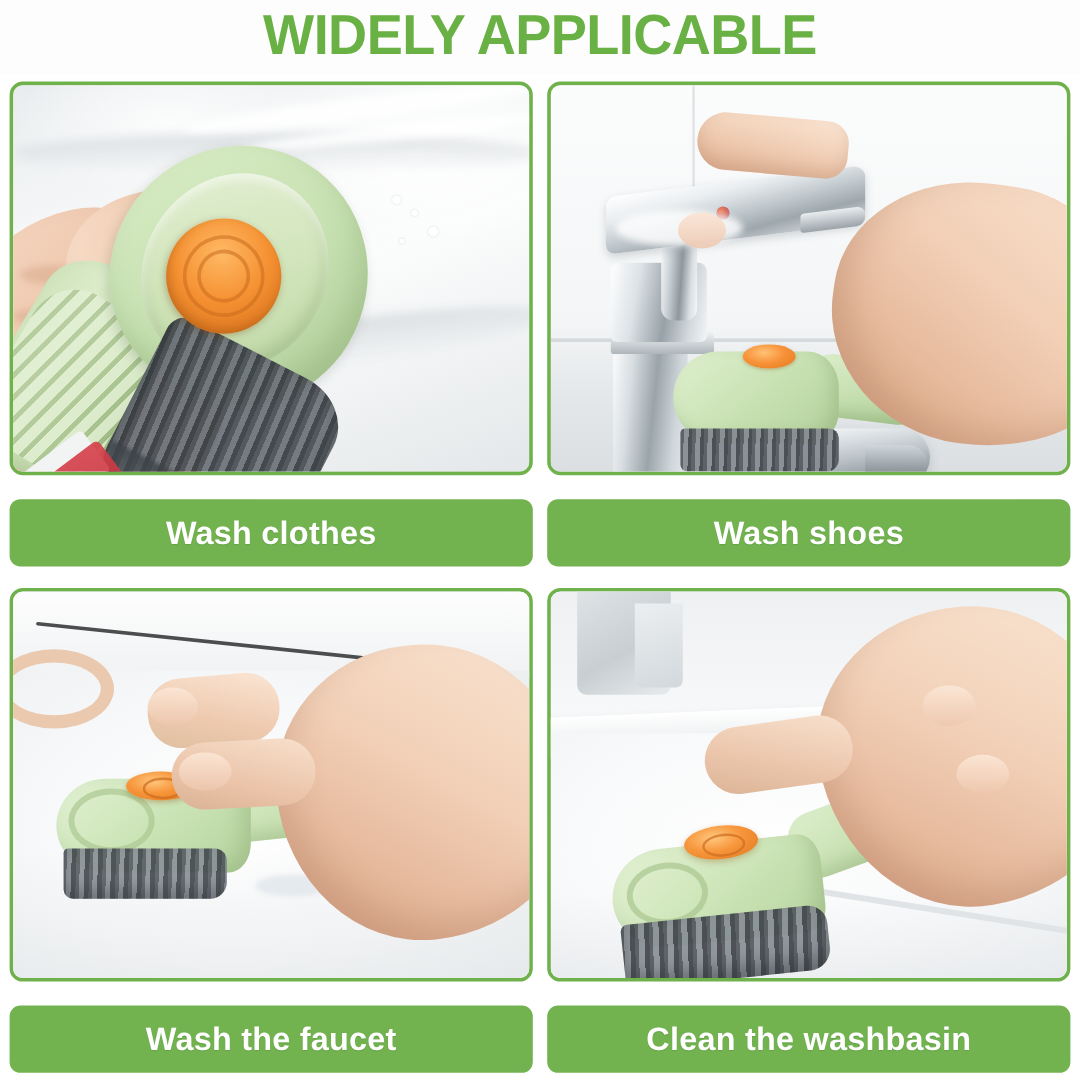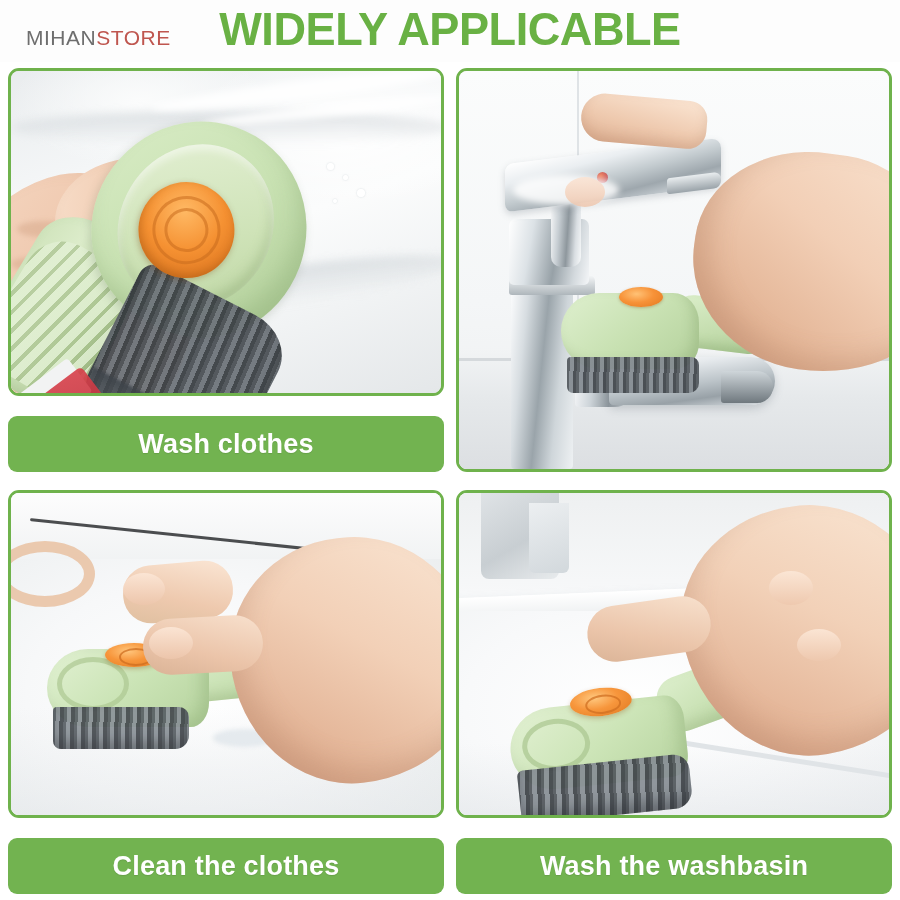--- a/index.html
+++ b/index.html
@@ -695,23 +695,20 @@
     position: absolute;
     border-radius: 50%;
     background: rgba(236,240,243,.85);
   }
 </style>
 </head>
 <body>
 
 <div class="header">
   <div class="page-title">WIDELY APPLICABLE</div>
-  <div class="watermark">
-    <span class="wm-a">MIHAN</span><span class="wm-b">STORE</span>
-  </div>
 </div>
 
 <div class="grid">
 
   <div class="cell">
     <div class="photo">
       <div class="photo-inner">
         <div class="p1-bg"></div>
         <div class="p1-fabric-fold" style="left:0;top:40px;width:440px;height:34px;"></div>
         <div class="p1-fabric-fold" style="left:30px;top:200px;width:420px;height:40px;transform:rotate(-8deg);"></div>
@@ -773,20 +770,21 @@
           <div class="p2-bbristle"></div>
           <div class="p2-btn"></div>
         </div>
         <div class="p2-foam"></div>
 
         <div class="p2-hand"></div>
         <div class="p2-finger"></div>
         <div class="p2-nail"></div>
       </div>
     </div>
+    <div class="caption">Wash shoes</div>
   </div>
 
   <div class="cell">
     <div class="photo">
       <div class="photo-inner">
         <div class="p3-bg"></div>
         <div class="p3-backwall"></div>
         <div class="p3-backline"></div>
         <div class="p3-basin"></div>
         <div class="p3-basin-shadow"></div>
@@ -802,21 +800,21 @@
           <div class="p3-wetspot"></div>
         </div>
 
         <div class="p3-hand"></div>
         <div class="p3-f1"></div>
         <div class="p3-f2"></div>
         <div class="p3-nail" style="left:112px;top:80px;width:42px;height:32px;"></div>
         <div class="p3-nail" style="left:138px;top:134px;width:44px;height:32px;"></div>
       </div>
     </div>
-    <div class="caption">Clean the clothes</div>
+    <div class="caption">Wash the faucet</div>
   </div>
 
   <div class="cell">
     <div class="photo">
       <div class="photo-inner">
         <div class="p4-bg"></div>
         <div class="p4-wall"></div>
         <div class="p4-fix"></div>
         <div class="p4-fix2"></div>
         <div class="p4-rim"></div>
@@ -836,16 +834,16 @@
         <div class="p4-hand"></div>
         <div class="p4-f1"></div>
         <div class="p4-f2"></div>
         <div class="p4-nail" style="left:310px;top:78px;width:44px;height:34px;"></div>
         <div class="p4-nail" style="left:338px;top:136px;width:44px;height:32px;"></div>
         <div class="p4-drop" style="left:300px;top:330px;width:6px;height:4px;"></div>
 
         <div class="p4-drop" style="left:330px;top:328px;width:4px;height:3px;"></div>
       </div>
     </div>
-    <div class="caption">Wash the washbasin</div>
+    <div class="caption">Clean the washbasin</div>
   </div>
 
 </div>
 
 </body></html>

